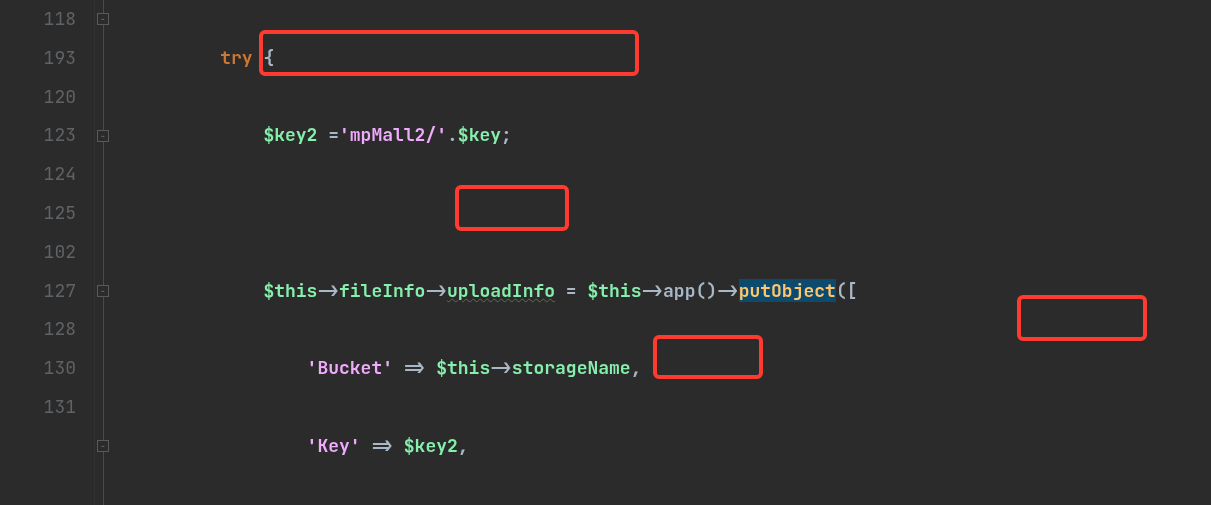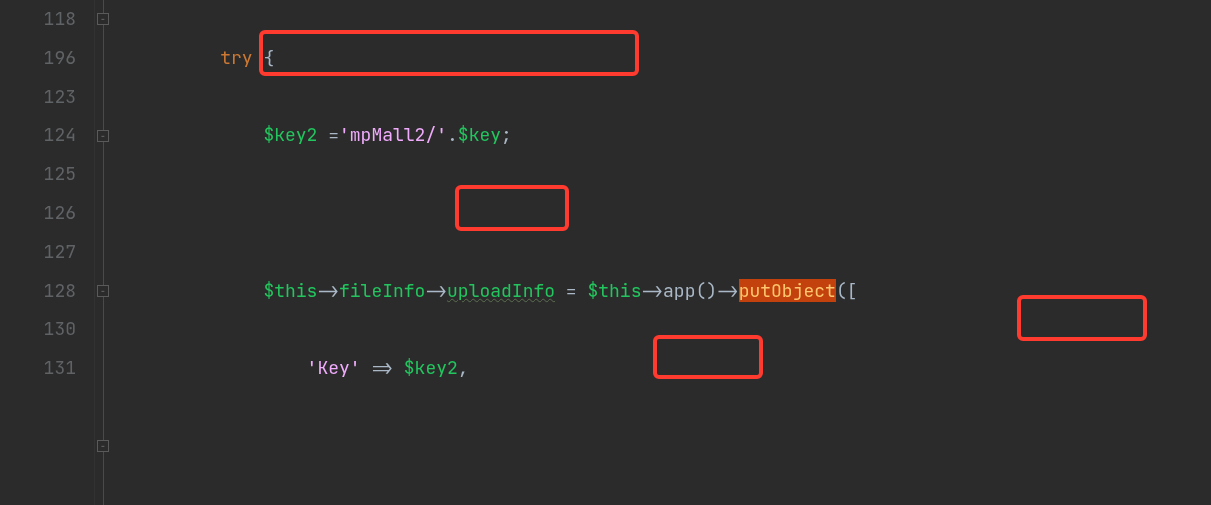--- a/index.html
+++ b/index.html
@@ -51,66 +51,69 @@
     background: #2b2b2b;
     font-size: 9px;
     line-height: 10px;
     text-align: center;
     color: #7a7a7a;
   }
   .code {
     padding-left: 10px;
     white-space: pre;
     position: relative;
+    font-weight: bold;
   }
   .line { height: 38.8px; }
   .kw { color: #cc7832; }
-  .var { color: #22c55e; }
+  .var { color: #86efac; }
   .str { color: #f0abfc; }
   .fn { color: #ffc66d; }
   .arrow { color: #a9b7c6; }
   .wavy { text-decoration: underline wavy #5c6e50; text-decoration-thickness: 1px; }
-  .bg-hl { background: #c2410c; }
+  .bg-hl { background: #0c4a6e; }
   .redbox {
     position: absolute;
     border: 4px solid #ff3b30;
     border-radius: 6px;
     pointer-events: none;
   }
 </style>
 </head>
 <body>
 
 <div class="editor">
   <div class="gutter">
     <div class="line">118</div>
-    <div class="line">196</div>
+    <div class="line">193</div>
+    <div class="line">120</div>
     <div class="line">123</div>
     <div class="line">124</div>
     <div class="line">125</div>
-    <div class="line">126</div>
+    <div class="line">102</div>
     <div class="line">127</div>
     <div class="line">128</div>
     <div class="line">130</div>
     <div class="line">131</div>
   </div>
 
   <div class="fold-col">
     <div class="fold-line"></div>
     <div class="fold-marker" style="top:13px;">−</div>
     <div class="fold-marker" style="top:130px;">−</div>
     <div class="fold-marker" style="top:285px;">−</div>
     <div class="fold-marker" style="top:440px;">−</div>
   </div>
 
   <div class="code">
 <div class="line">         <span class="kw">try</span><span> {</span></div>
 <div class="line">             <span class="var">$key2</span><span> =</span><span class="str">'mpMall2/'</span><span>.</span><span class="var">$key</span><span>;</span></div>
 <div class="line"></div>
 <div class="line">             <span class="var">$this</span><span class="arrow">-&gt;</span><span class="var">fileInfo</span><span class="arrow">-&gt;</span><span class="var wavy">uploadInfo</span><span> = </span><span class="var">$this</span><span class="arrow">-&gt;</span><span>app</span><span>()</span><span class="arrow">-&gt;</span><span class="fn bg-hl">putObject</span><span>([</span></div>
+<div class="line">                 <span class="str">'Bucket'</span><span> =&gt; </span><span class="var">$this</span><span class="arrow">-&gt;</span><span class="var">storageName</span><span>,</span></div>
 <div class="line">                 <span class="str">'Key'</span><span> =&gt; </span><span class="var">$key2</span><span>,</span></div>
 <div class="line">                 </div>
 
 
 
 
 
 
 
 

